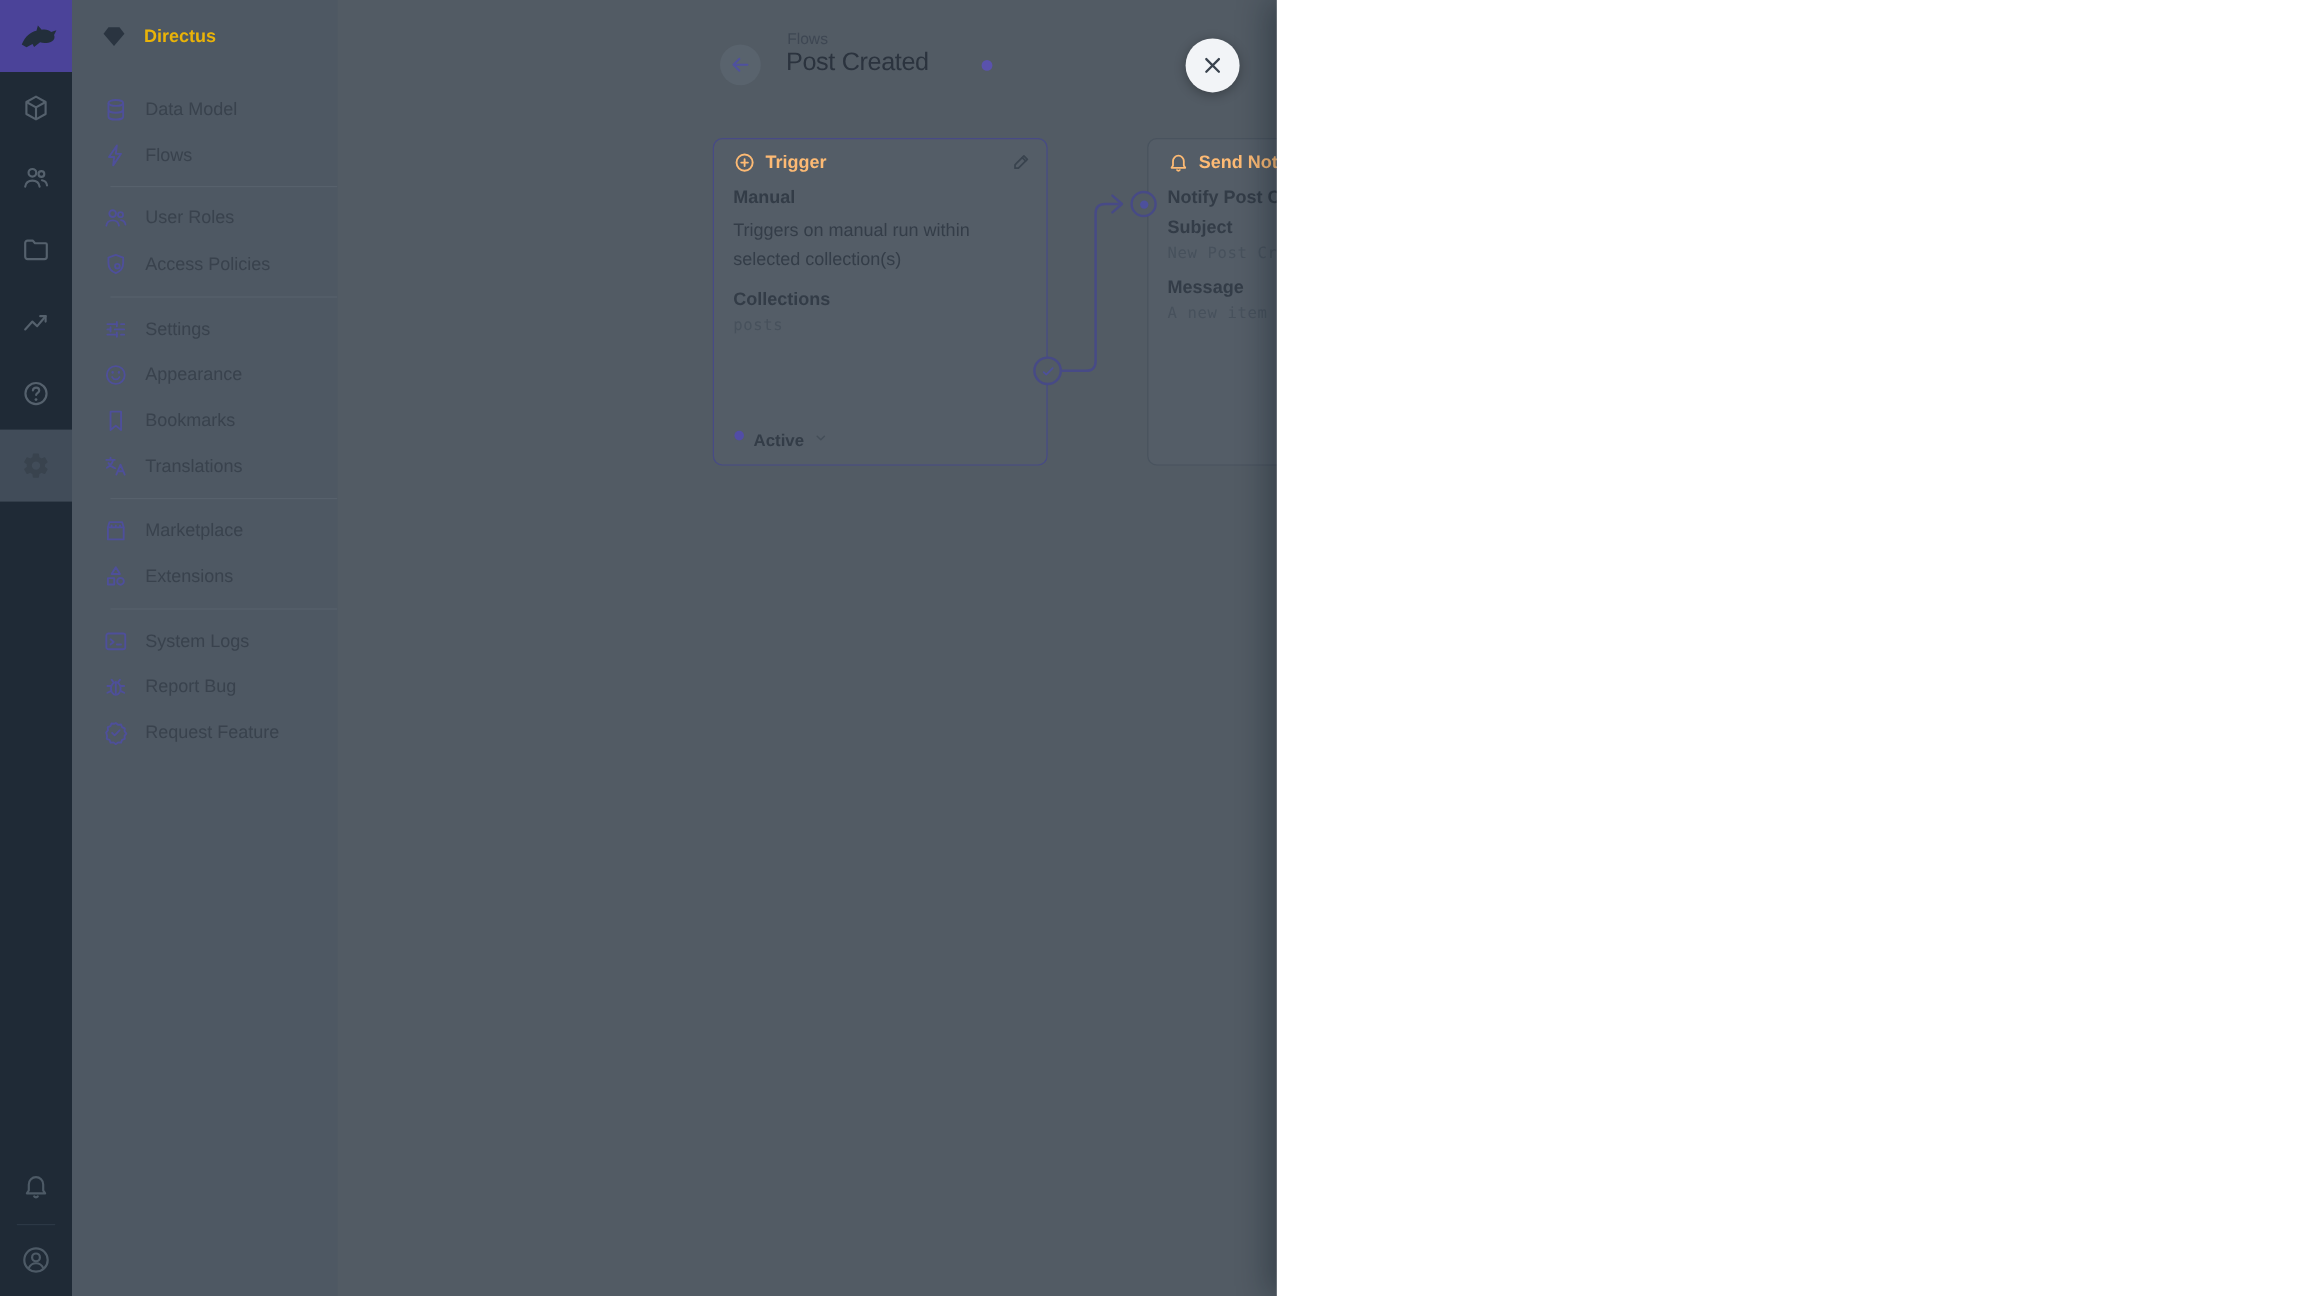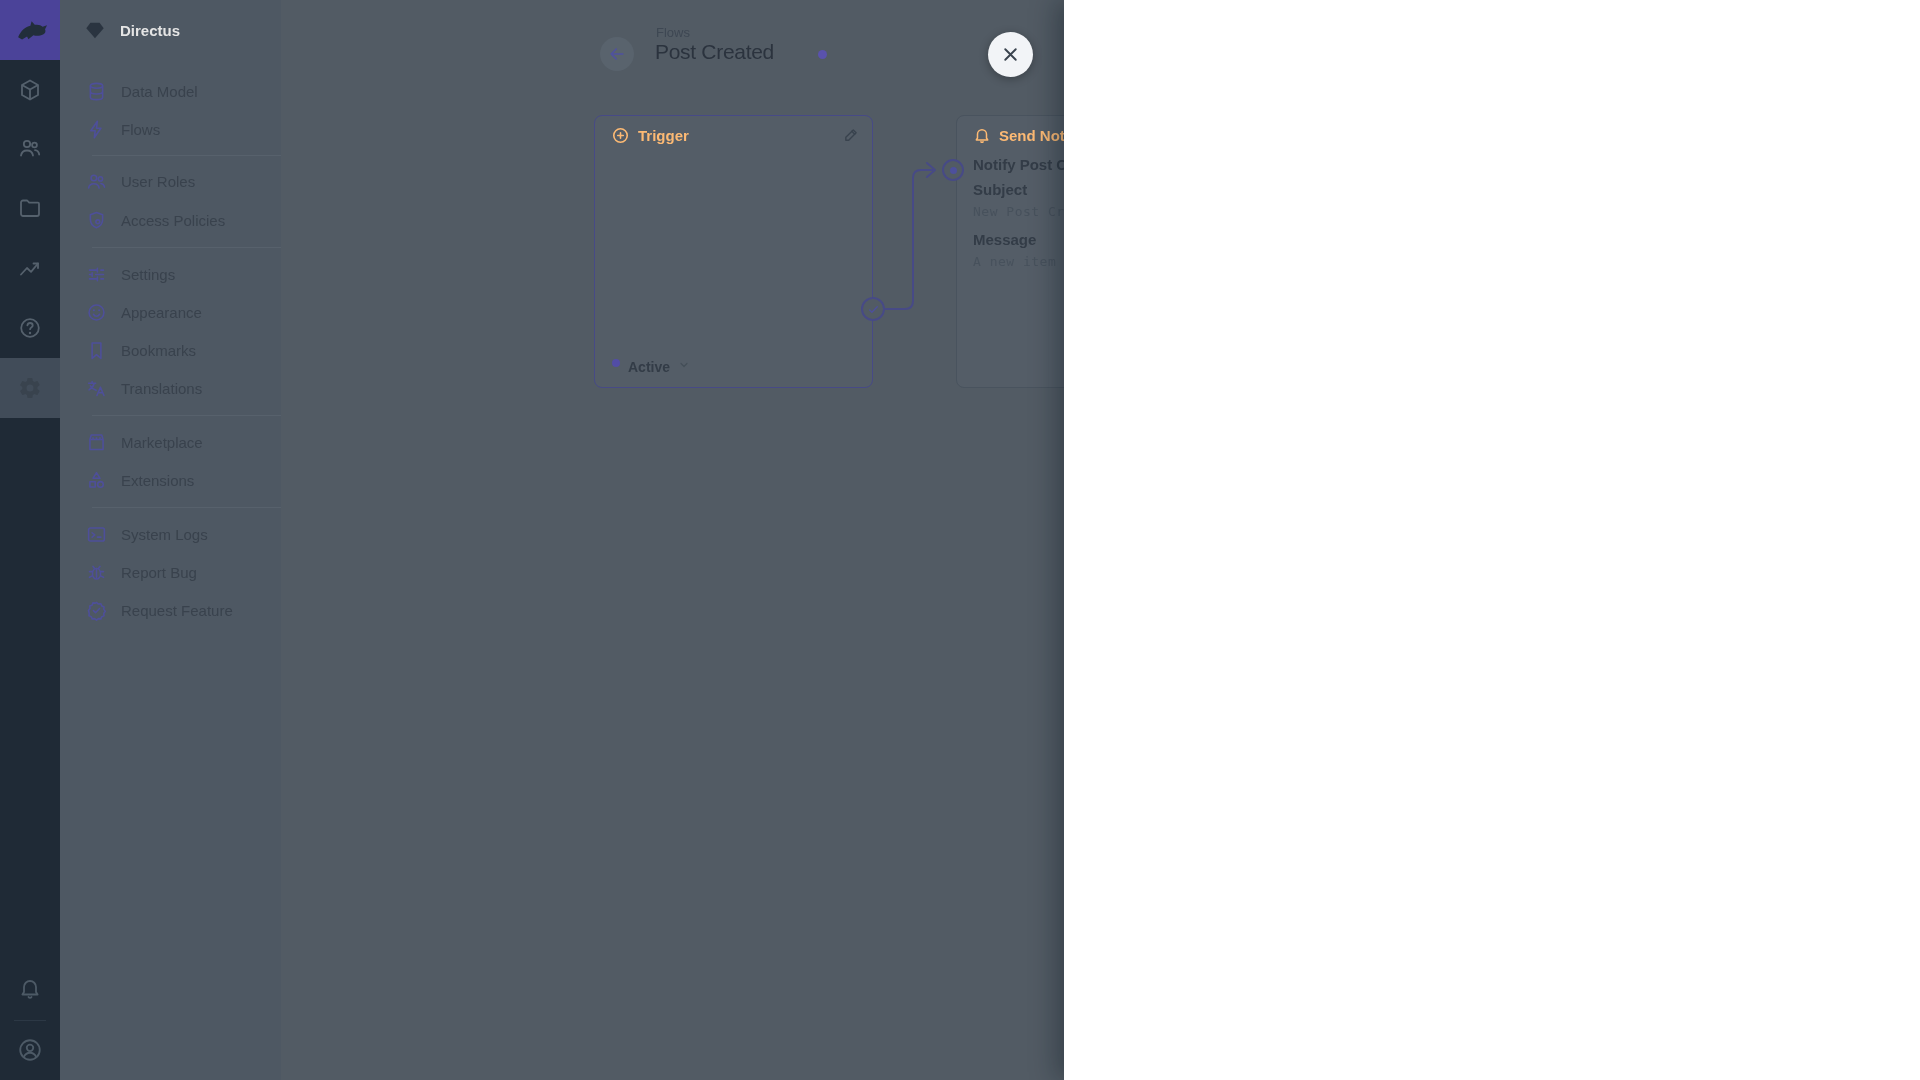--- a/index.html
+++ b/index.html
@@ -9,21 +9,21 @@
   
   .mbar{position:absolute;left:0;top:0;width:60px;height:1080px;background:#1f2a36;z-index:3;}
   .mlogo{position:absolute;left:0;top:0;width:60px;height:60px;background:#4b4399;display:flex;align-items:center;justify-content:center;}
   .micon{position:absolute;left:0;width:60px;height:56px;display:flex;align-items:center;justify-content:center;color:#55616d;cursor:pointer;}
   .micon.active-strip{background:#414c59;color:#39434e;}
   .mdivider{position:absolute;left:14px;width:32px;height:1px;background:#2c3845;}
 
   
   .nav{position:absolute;left:60px;top:0;width:221px;height:1080px;background:#4e5863;z-index:2;}
   .project-row{position:absolute;left:0;top:0;width:221px;height:60px;display:flex;align-items:center;padding-left:24px;gap:14px;color:#323b46;}
-  .project-name{font-size:15px;font-weight:700;color:#e5e5e5;}
+  .project-name{font-size:15px;font-weight:700;color:#eab308;}
   .nav-item{position:absolute;left:10px;width:201px;height:38px;display:flex;align-items:center;gap:14px;padding-left:16px;border-radius:6px;cursor:pointer;}
   .nav-item .nicon{width:21px;height:21px;color:#4e4f9a;flex:0 0 auto;display:flex;}
   .nav-item .nlabel{font-size:15px;color:#39424d;font-weight:500;white-space:nowrap;}
   .nav-divider{position:absolute;left:32px;right:0;height:1px;background:#57616c;}
 
   
   .canvas{position:absolute;left:281px;top:0;right:0;height:1080px;background:#525b64;}
   .back-btn{position:absolute;left:319px;top:37px;width:34px;height:34px;border-radius:50%;background:#59636d;display:flex;align-items:center;justify-content:center;color:#4f519f;cursor:pointer;z-index:1;}
   .breadcrumb{position:absolute;left:375px;top:25px;font-size:13px;color:#3e4753;}
   .page-title{position:absolute;left:374px;top:40px;font-size:21px;font-weight:400;color:#2b333e;letter-spacing:-0.3px;}
@@ -84,20 +84,27 @@
             <path d="M12 8.5v7M8.5 12h7"></path>
           </svg>
         <span>Trigger</span>
       </div>
       <div class="fcard-tools">
         <svg width="17" height="17" viewBox="0 0 24 24" fill="none" stroke="currentColor" stroke-width="2" stroke-linecap="round" stroke-linejoin="round">
             <path d="M14.5 5.5l4 4L8 20H4v-4z"></path>
             <path d="M12.5 7.5l4 4"></path>
           </svg>
       </div>
+      <div class="fcard-body">
+        <div class="fname">Manual</div>
+        <div class="fdesc">Triggers on manual run within</div>
+        <div class="fdesc">selected collection(s)</div>
+        <div class="flabel">Collections</div>
+        <div class="fmono">posts</div>
+      </div>
       <div class="status-row">
         <span class="status-dot"></span>
         <span class="status-label">Active</span>
         <svg width="12" height="12" viewBox="0 0 24 24" fill="none" stroke="#444e58" stroke-width="2.4" stroke-linecap="round" stroke-linejoin="round">
             <path d="M6 9l6 6 6-6"></path>
           </svg>
       </div>
     </div>
 
     <div class="conn-circle conn-resolve" style="left:580px;top:297px;">

